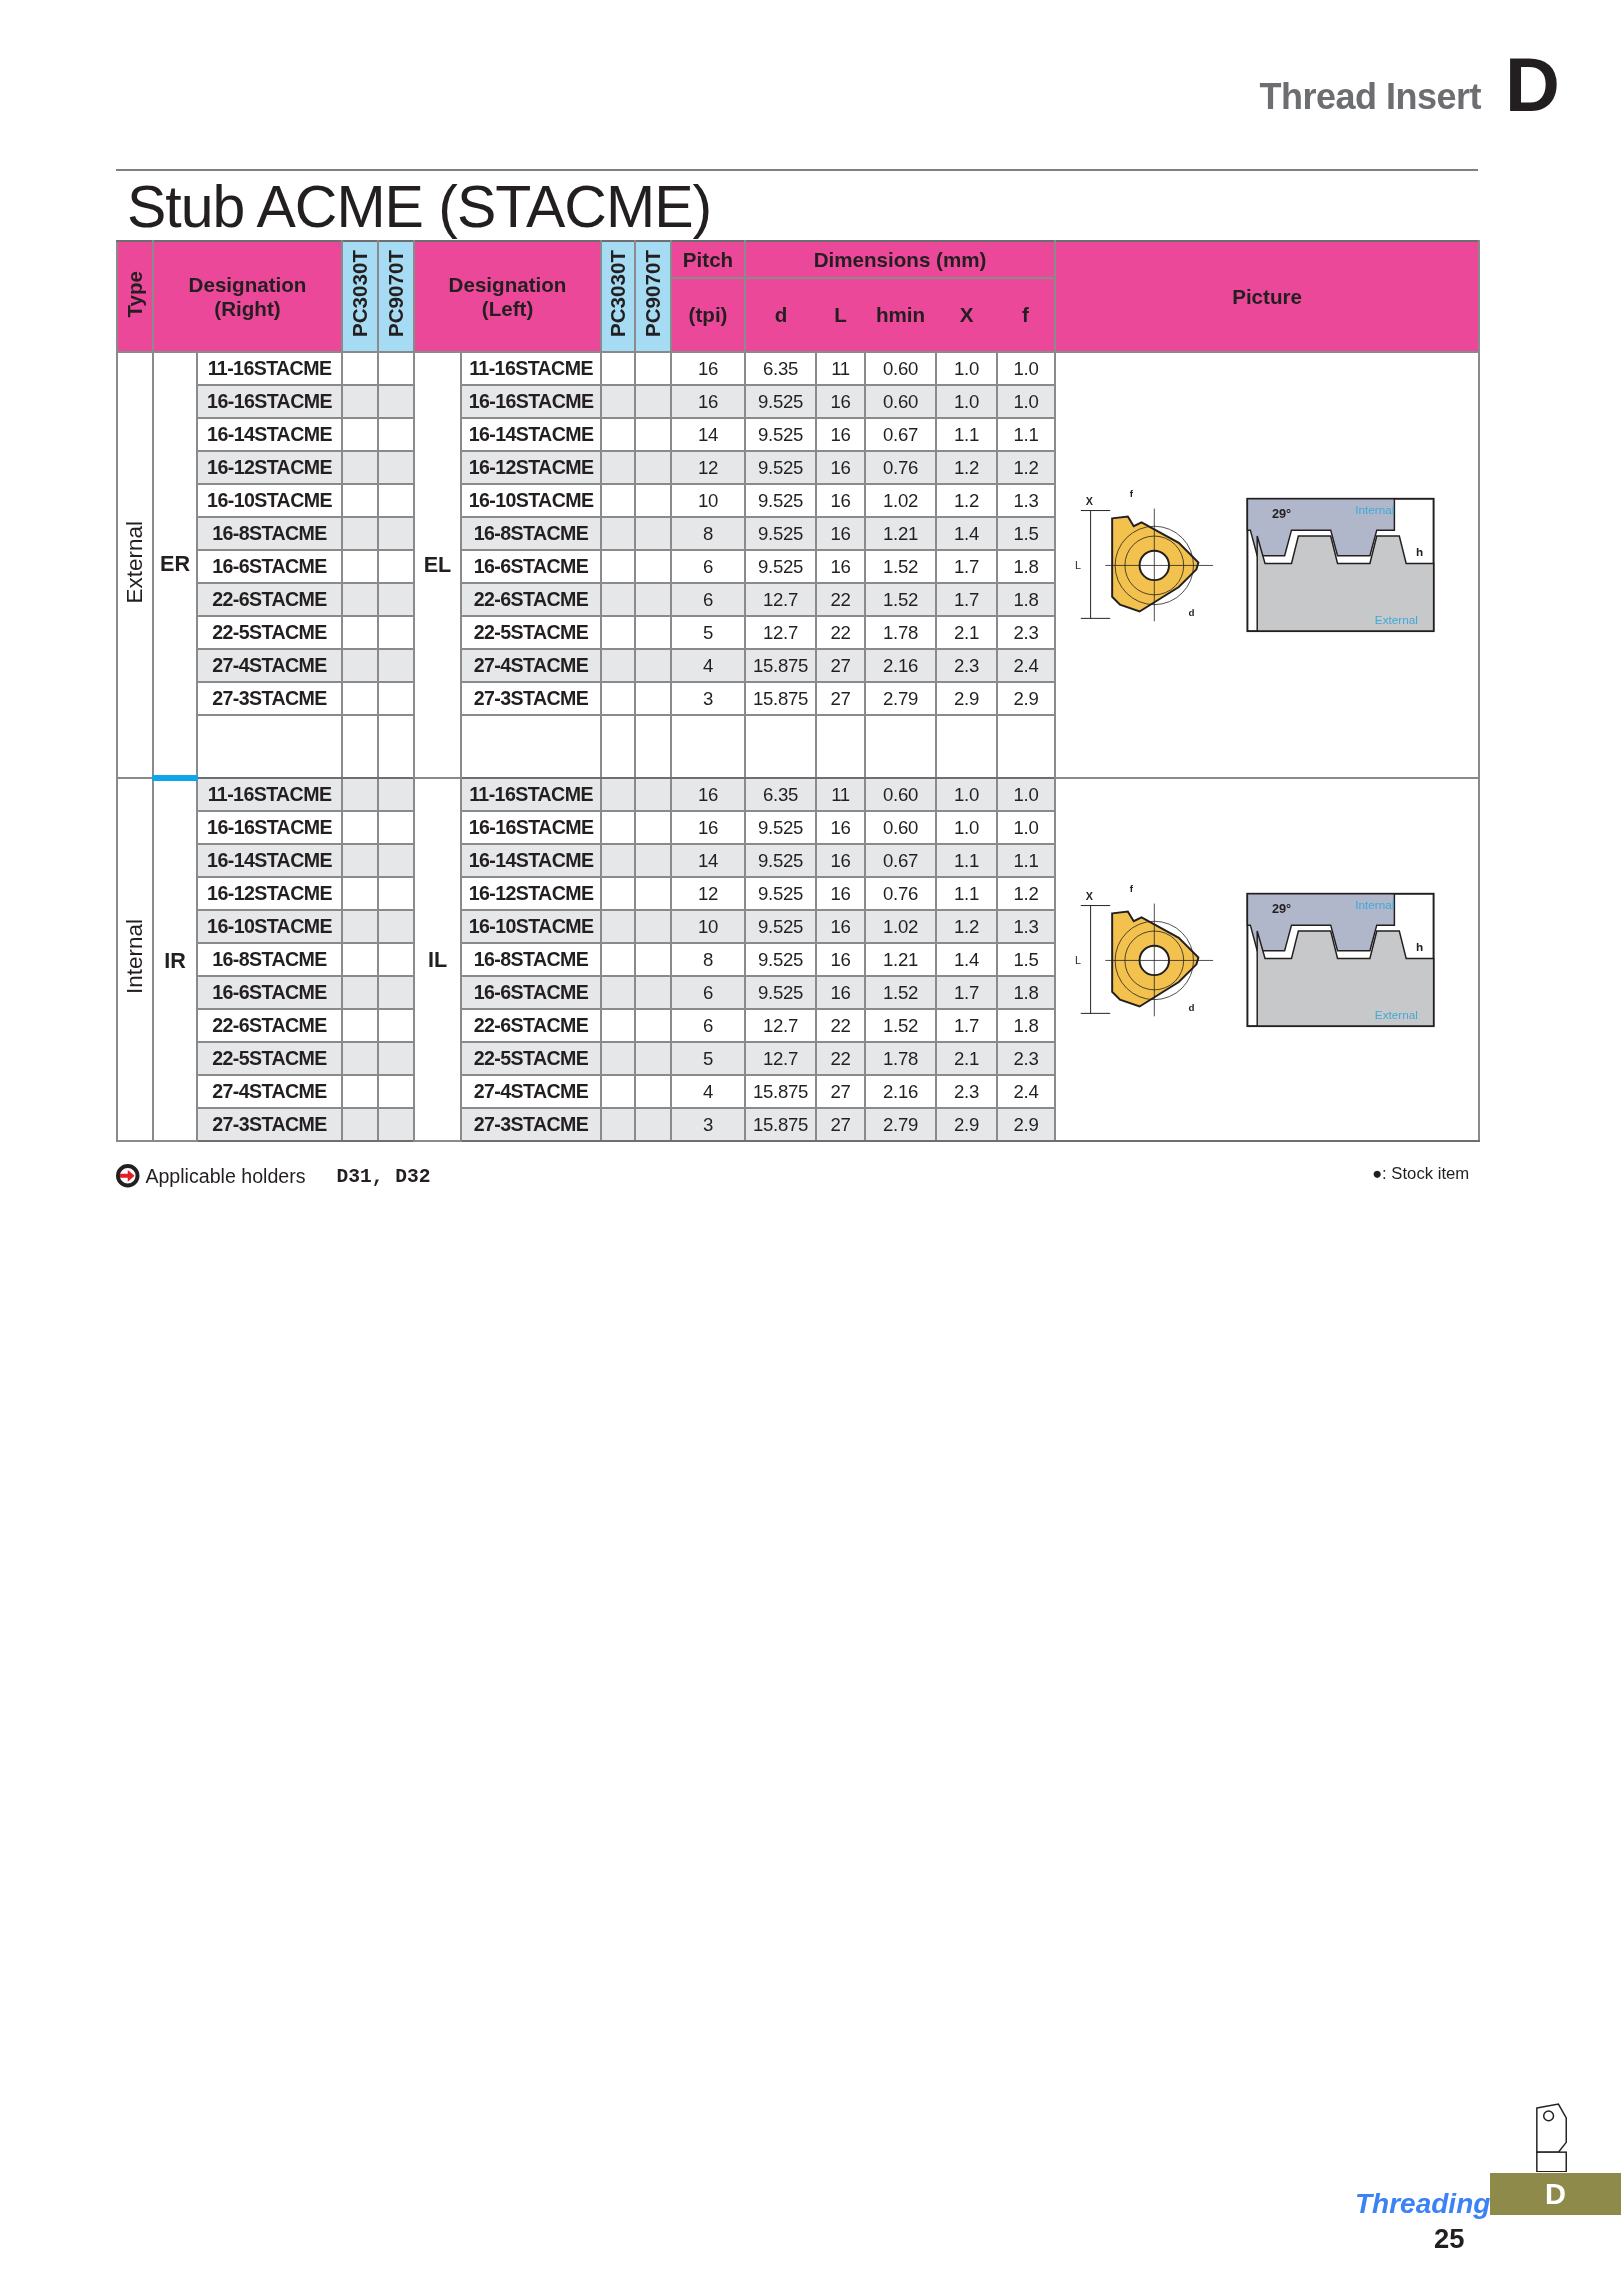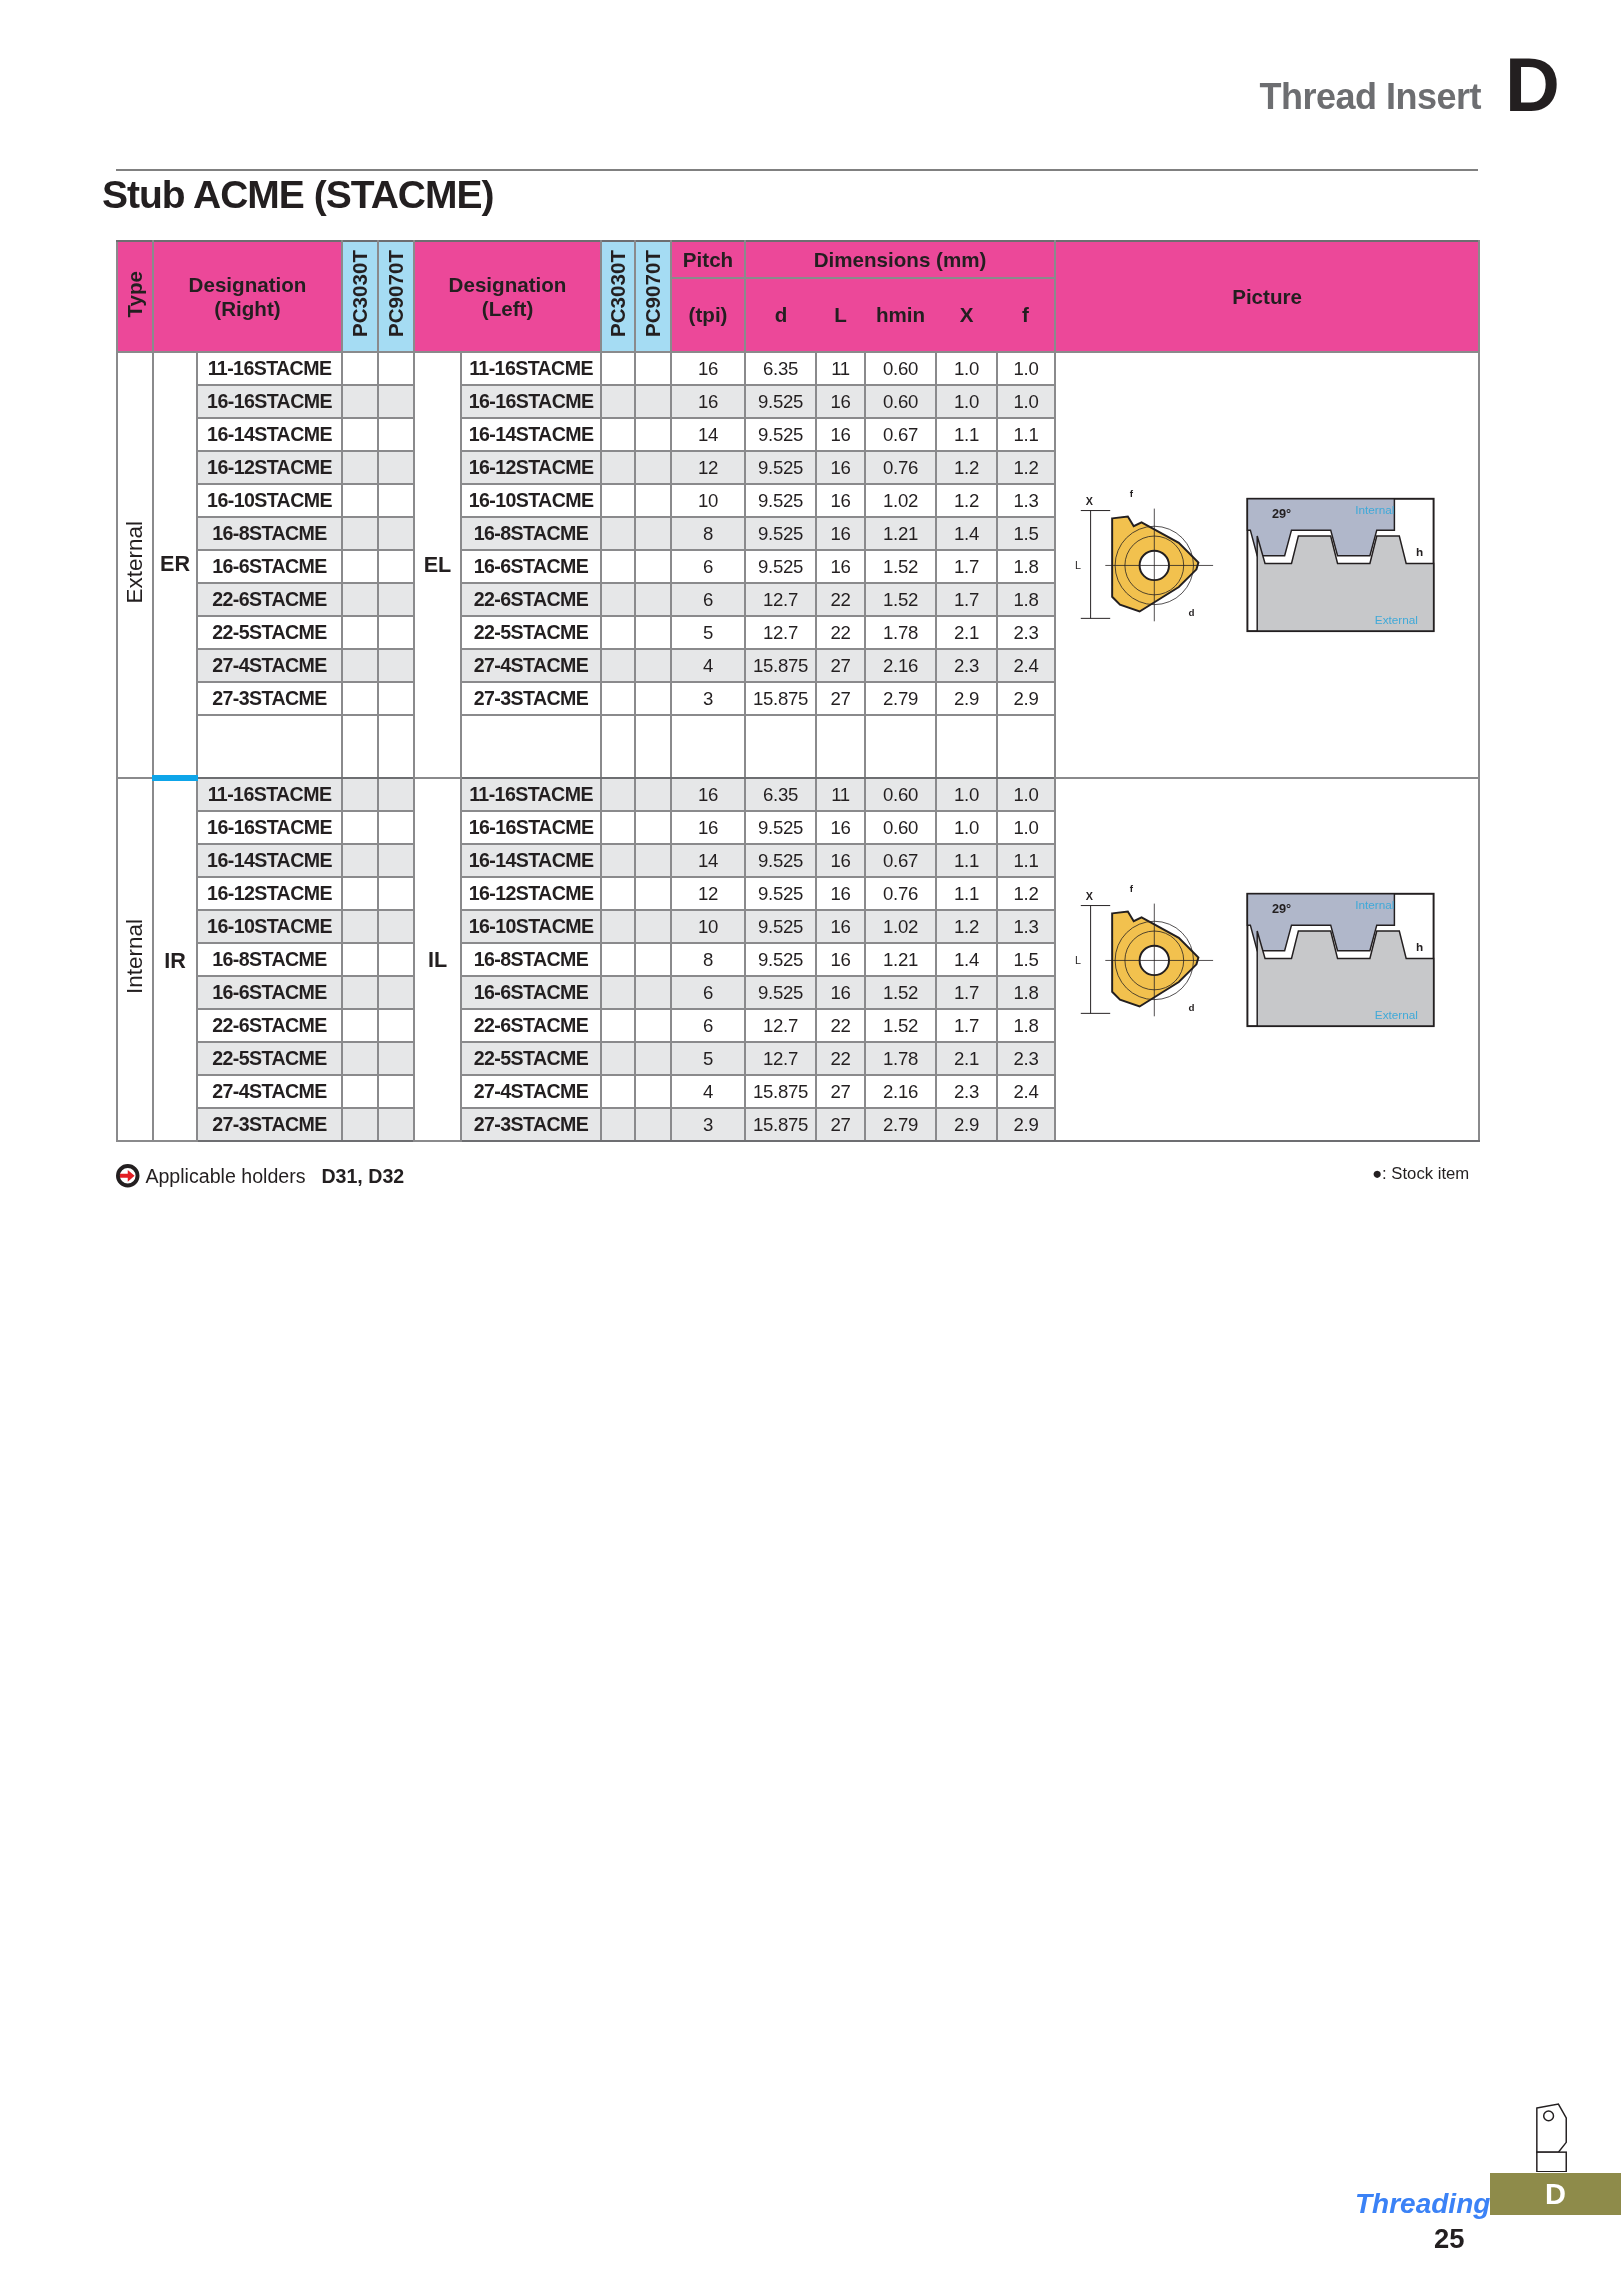--- a/index.html
+++ b/index.html
@@ -1,40 +1,40 @@
 <!DOCTYPE html>
 <html><head>
 <meta charset="utf-8">
 <style>
   html,body{margin:0;padding:0;background:#fff;}
   body{width:1621px;height:2293px;position:relative;font-family:"Liberation Sans",sans-serif;color:#231f20;overflow:hidden;}
   .abs{position:absolute;}
   #hdr-title{right:140px;top:76px;font-size:36px;font-weight:bold;color:#6d6e71;letter-spacing:-0.5px;}
   #hdr-letter{right:61px;top:47px;font-size:76px;font-weight:bold;color:#231f20;line-height:1;}
   #hdr-rule{left:116px;top:169px;width:1362px;height:2px;background:#808080;}
-  #page-title{left:102px;top:173px;font-size:39px;font-weight:bold;letter-spacing:-1px;}
+  #page-title{left:127px;top:173px;font-size:59px;font-weight:normal;letter-spacing:-1px;}
 
   table.spec{position:absolute;left:116px;top:240px;width:1362px;border-collapse:collapse;table-layout:fixed;font-size:19.6px;}
   table.spec td, table.spec th{padding:0;border:2px solid #8a8a8c;height:31px;text-align:center;vertical-align:middle;}
   table.spec th{background:#ec4899;font-weight:bold;font-size:20.6px;}
   table.spec th.blue{background:#a5dcf3;}
   table.spec thead tr:first-child th{border-top:2.9px solid #6d6e71;}
   .vtext{writing-mode:vertical-rl;transform:rotate(180deg);display:inline-block;white-space:nowrap;}
   td.code{font-weight:bold;font-size:21.6px;text-align:left;padding-left:5.9px;vertical-align:top;border-right:none;}
   td.name{font-weight:bold;font-size:19.6px;text-align:left;padding-left:3.9px;letter-spacing:-0.6px;border-left:none;}
   td.num{font-size:18.6px;letter-spacing:-0.3px;}
   td.dimL{border-right:none;} td.dimM{border-left:none;border-right:none;} td.dimR{border-left:none;}
   tr.shade td.sh{background:#e6e7e8;}
   td.type{font-size:22.5px;border-bottom:2.9px solid #6d6e71;}
   tr.secend td{border-bottom:2.9px solid #6d6e71;}
   tr.spacer td{height:61px;}
   td.pic{border-right:none;border-bottom:none;border-top:2.9px solid #6d6e71;position:relative;}
 
   #footer-holders{left:116px;top:1164px;font-size:19.6px;display:flex;align-items:flex-end;gap:5.9px;}
-  #footer-holders b{margin-left:10px;}
+  #footer-holders b{margin-left:25px;font-family:Liberation Mono, monospace;}
   #footer-stock{left:1372px;top:1164px;font-size:16.7px;}
   #side-text{left:1355px;top:2188px;font-size:28px;font-weight:bold;font-style:italic;color:#3b82f6;}
   #side-tab{left:1490px;top:2173px;width:131px;height:42px;background:#8e8b4a;color:#fff;font-size:29px;font-weight:bold;text-align:center;line-height:42px;}
   #page-num{left:1434px;top:2223px;font-size:27.4px;font-weight:bold;}
   #holder-icon{left:1529px;top:2098px;}
 </style>
 </head>
 <body>
 
 <div class="abs" id="hdr-title">Thread Insert</div>

